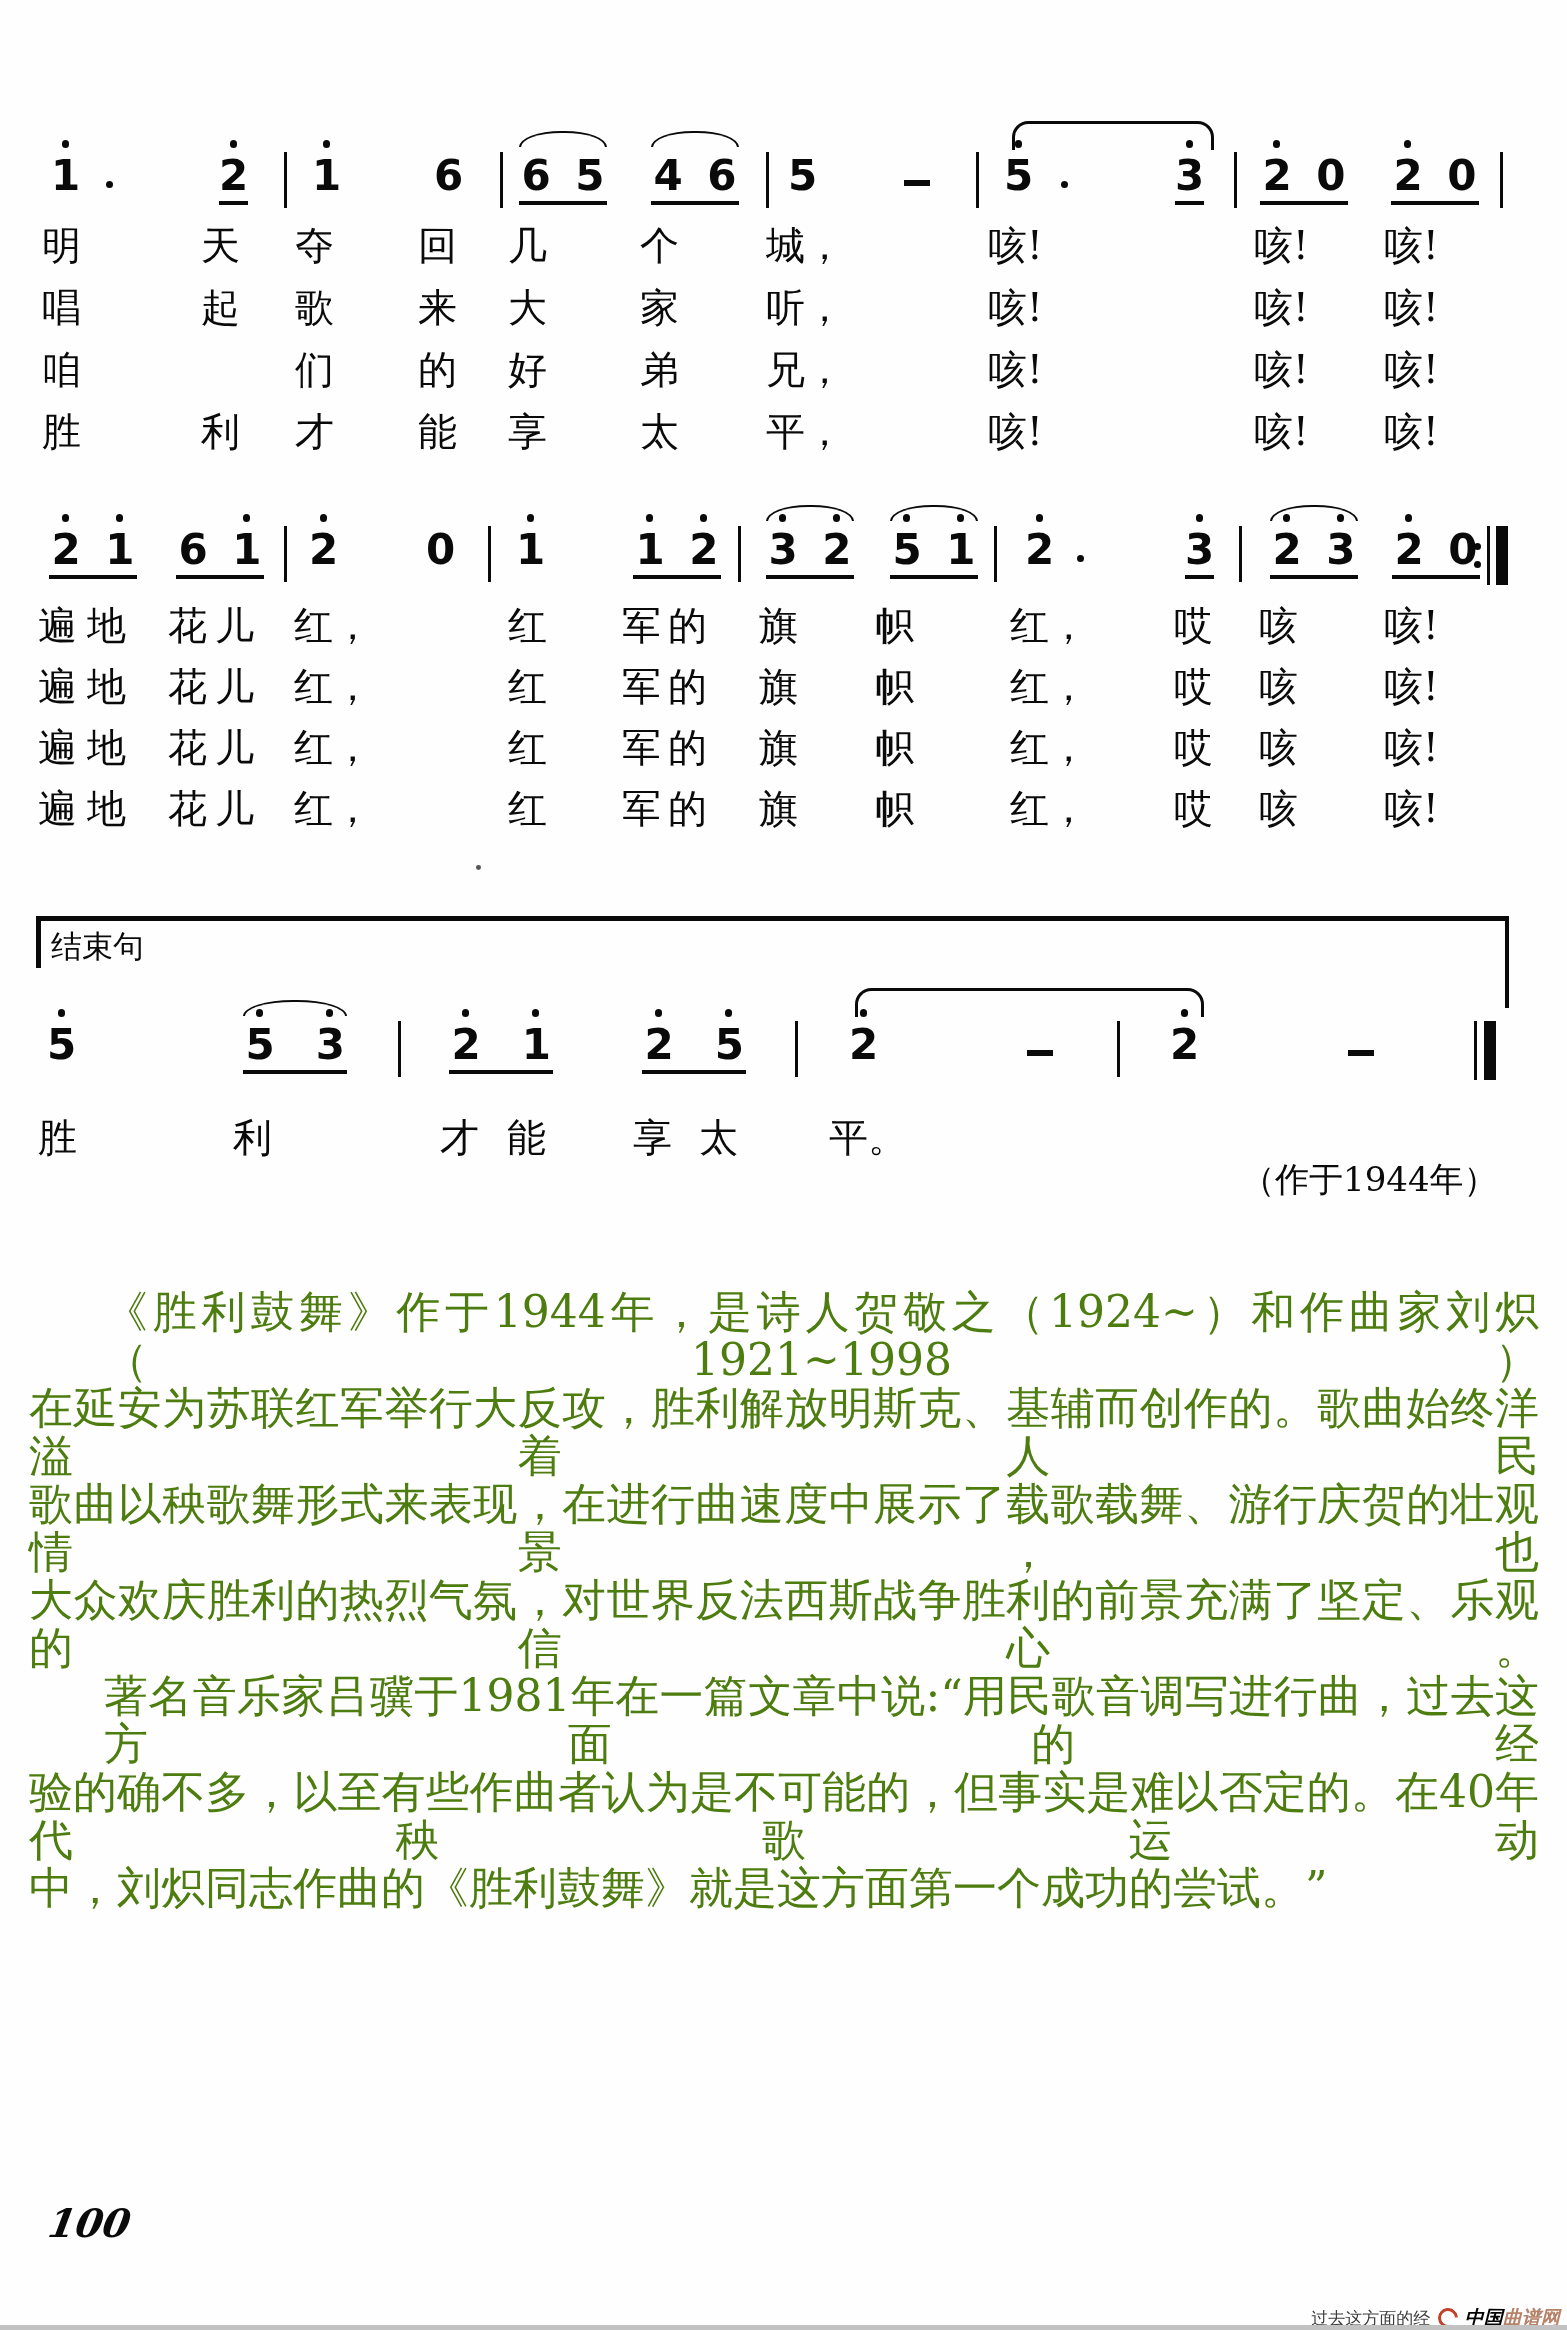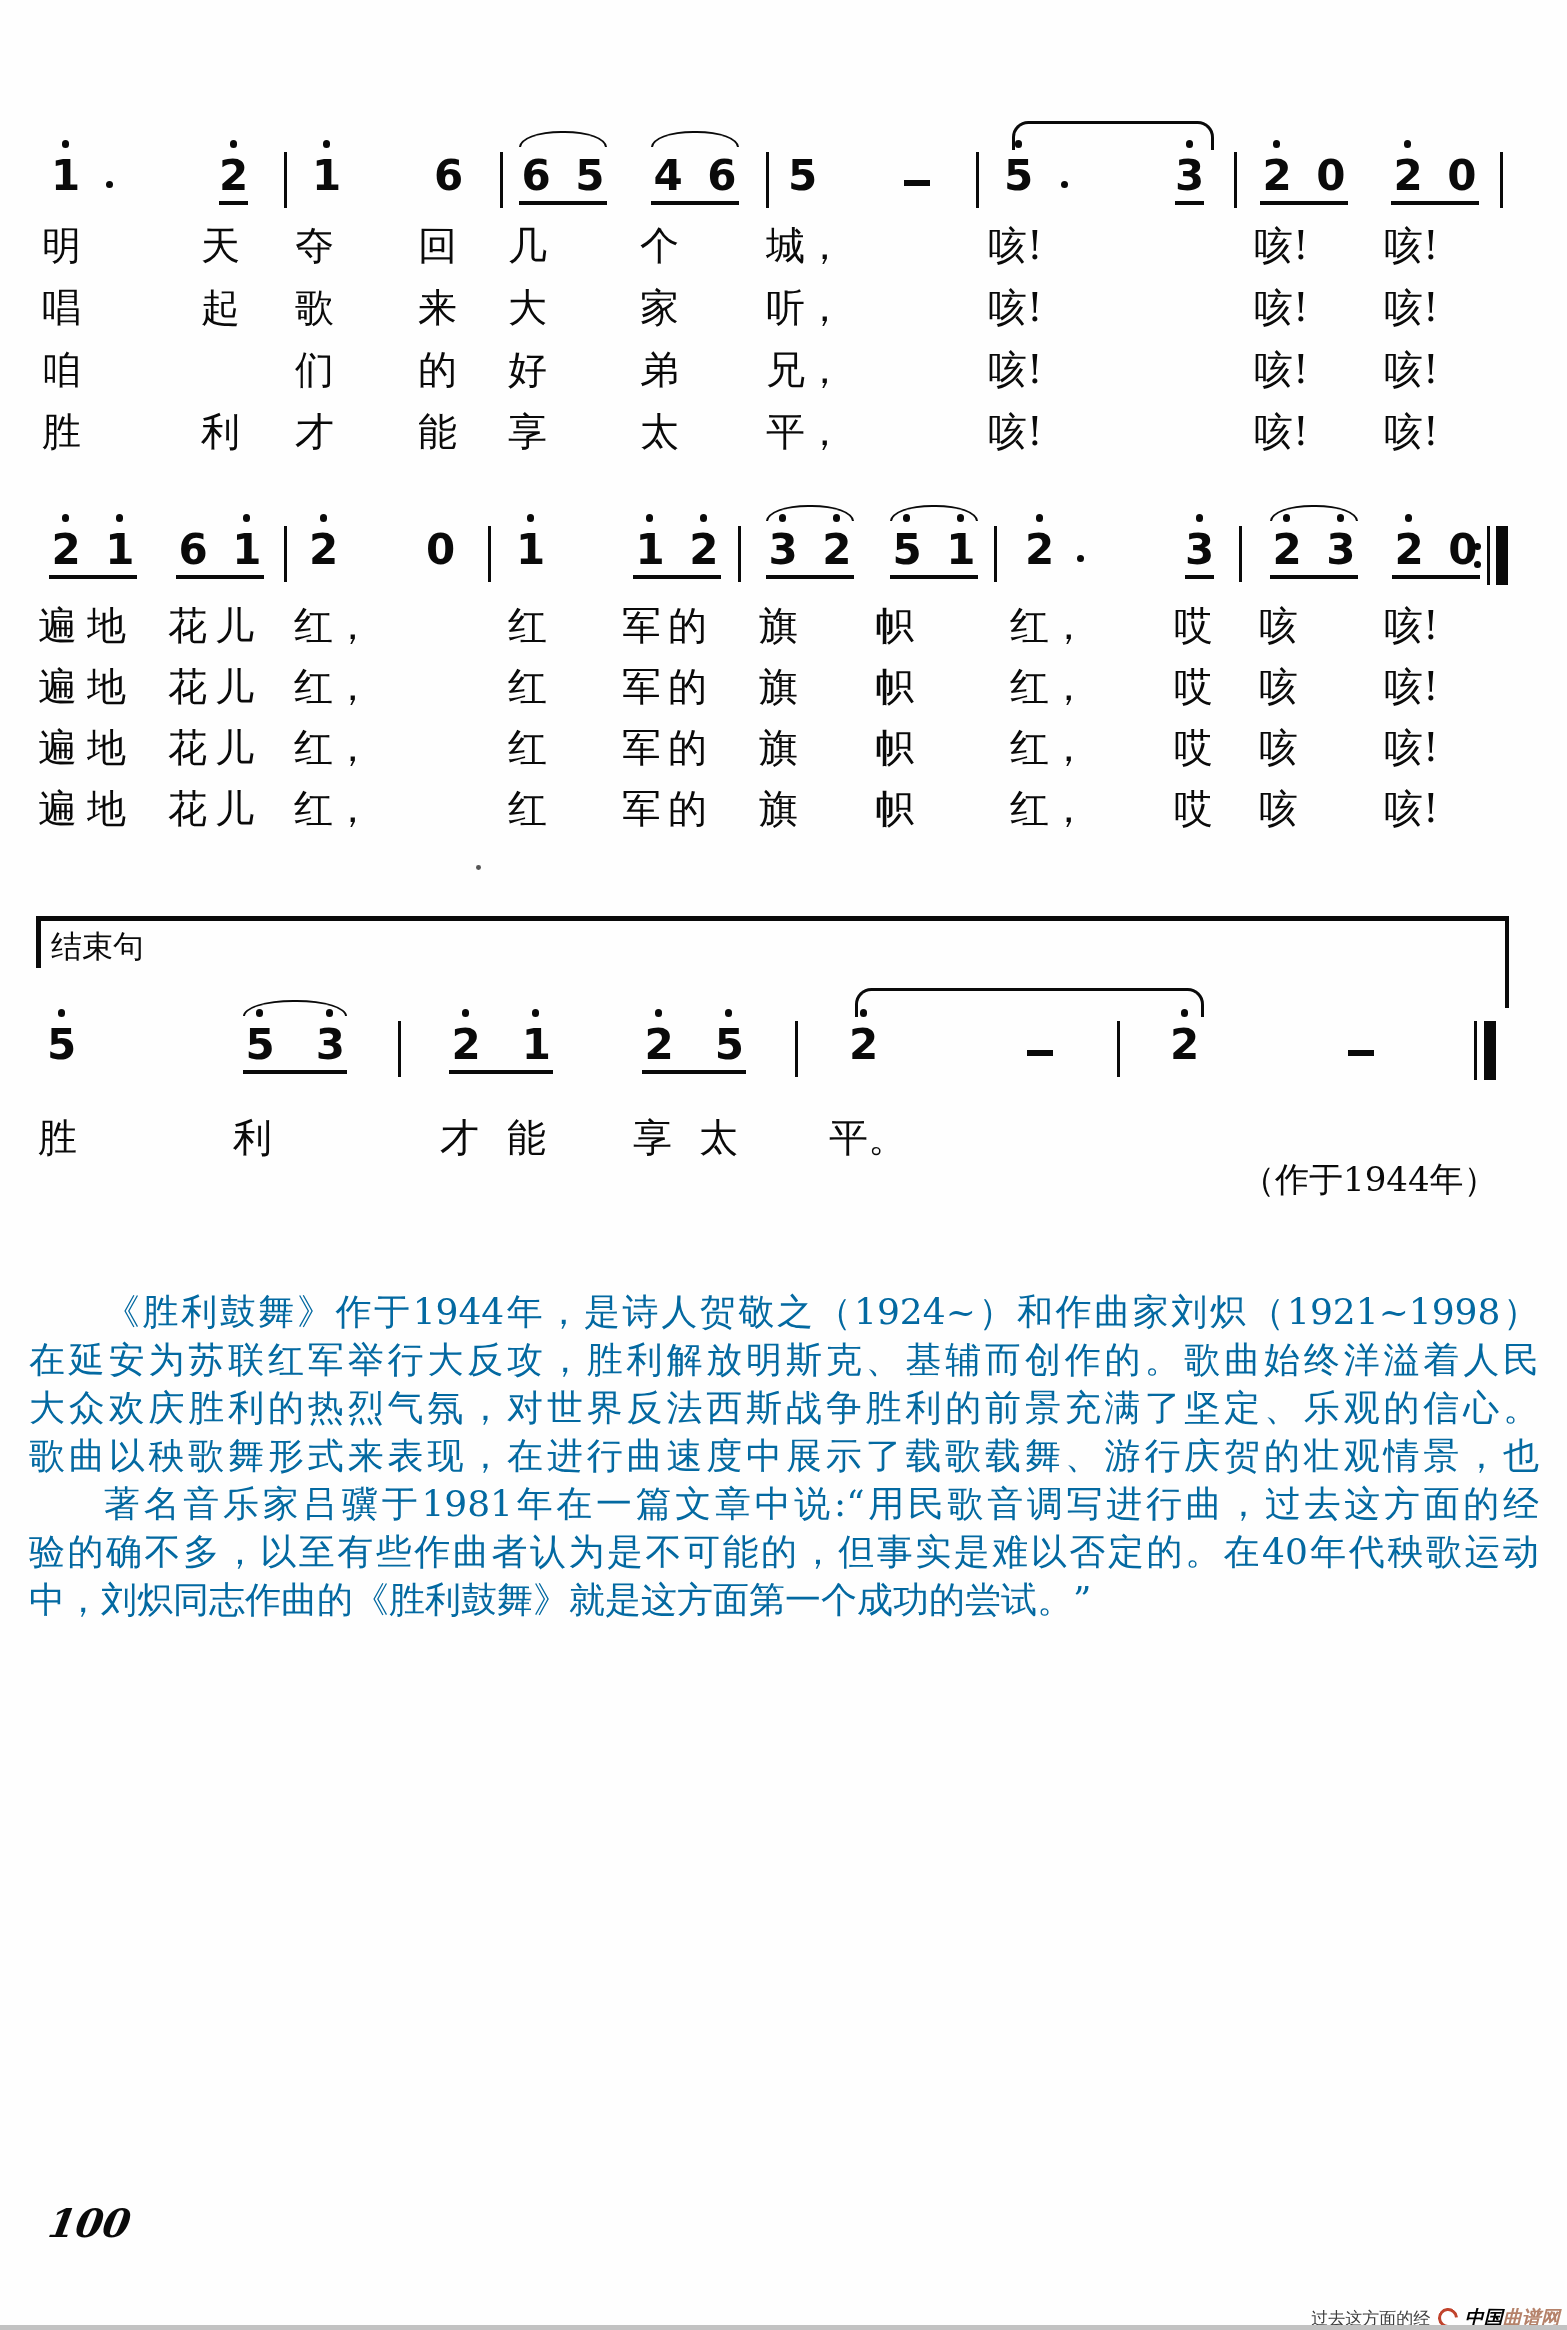--- a/index.html
+++ b/index.html
@@ -32,22 +32,22 @@
   
   .lyr{position:absolute;font-size:39px;line-height:1.1;white-space:nowrap;color:#0a0a0a;}
   
   .endbracket{position:absolute;left:36px;top:916px;width:1469px;height:87px;
       border-top:5.7px solid #0a0a0a;border-right:4.9px solid #0a0a0a;}
   .endtick{position:absolute;left:36px;top:916px;width:4.9px;height:52px;background:#0a0a0a;}
   .endlabel{position:absolute;left:51px;top:926px;font-size:31px;color:#0a0a0a;}
   
   .attrib{position:absolute;left:1241px;top:1157px;font-size:34px;white-space:nowrap;}
   .paras{position:absolute;left:29px;top:1288px;width:1510px;}
-  .pl{font-size:36px;line-height:48px;text-align:justify;text-align-last:justify;
-      color:#0369a1;}
+  .pl{font-size:44px;line-height:48px;text-align:justify;text-align-last:justify;
+      color:#4d7c0f;}
   .pl.first{padding-left:75px;}
   .pl.last{text-align-last:left;}
   
   .pageno{position:absolute;left:49px;top:2200px;font-style:italic;font-weight:700;
       font-size:39px;font-family:"DejaVu Serif",serif;transform:skewX(-10deg);}
   .wm{position:absolute;right:8.2px;top:2305px;display:flex;align-items:center;gap:7.3px;
       white-space:nowrap;}
   .wm-prefix{font-family:"DejaVu Sans",sans-serif;font-size:17px;color:#3c3c3c;}
   .wm-logo{position:relative;width:14px;height:14px;border:3.3px solid #c0432c;
       border-right-color:transparent;border-radius:50%;transform:rotate(40deg);}
@@ -299,22 +299,22 @@
     <span class="lyr" style="left:633px;top:1117px">享</span>
     <span class="lyr" style="left:699px;top:1117px">太</span>
     <span class="lyr" style="left:829px;top:1117px">平。</span>
   </div>
 
   <div class="attrib">（作于1944年）</div>
 
   <div class="paras">
     <div class="pl first">《胜利鼓舞》作于1944年，是诗人贺敬之（1924~）和作曲家刘炽（1921~1998）</div>
     <div class="pl">在延安为苏联红军举行大反攻，胜利解放明斯克、基辅而创作的。歌曲始终洋溢着人民</div>
+    <div class="pl">歌曲以秧歌舞形式来表现，在进行曲速度中展示了载歌载舞、游行庆贺的壮观情景，也</div>
     <div class="pl">大众欢庆胜利的热烈气氛，对世界反法西斯战争胜利的前景充满了坚定、乐观的信心。</div>
-    <div class="pl">歌曲以秧歌舞形式来表现，在进行曲速度中展示了载歌载舞、游行庆贺的壮观情景，也</div>
     <div class="pl first">著名音乐家吕骥于1981年在一篇文章中说:“用民歌音调写进行曲，过去这方面的经</div>
     <div class="pl">验的确不多，以至有些作曲者认为是不可能的，但事实是难以否定的。在40年代秧歌运动</div>
     <div class="pl last">中，刘炽同志作曲的《胜利鼓舞》就是这方面第一个成功的尝试。”</div>
   </div>
 
   <div class="pageno">100</div>
 
   <div class="wm">
     <span class="wm-prefix">过去这方面的经</span>
     <span class="wm-logo"></span>

